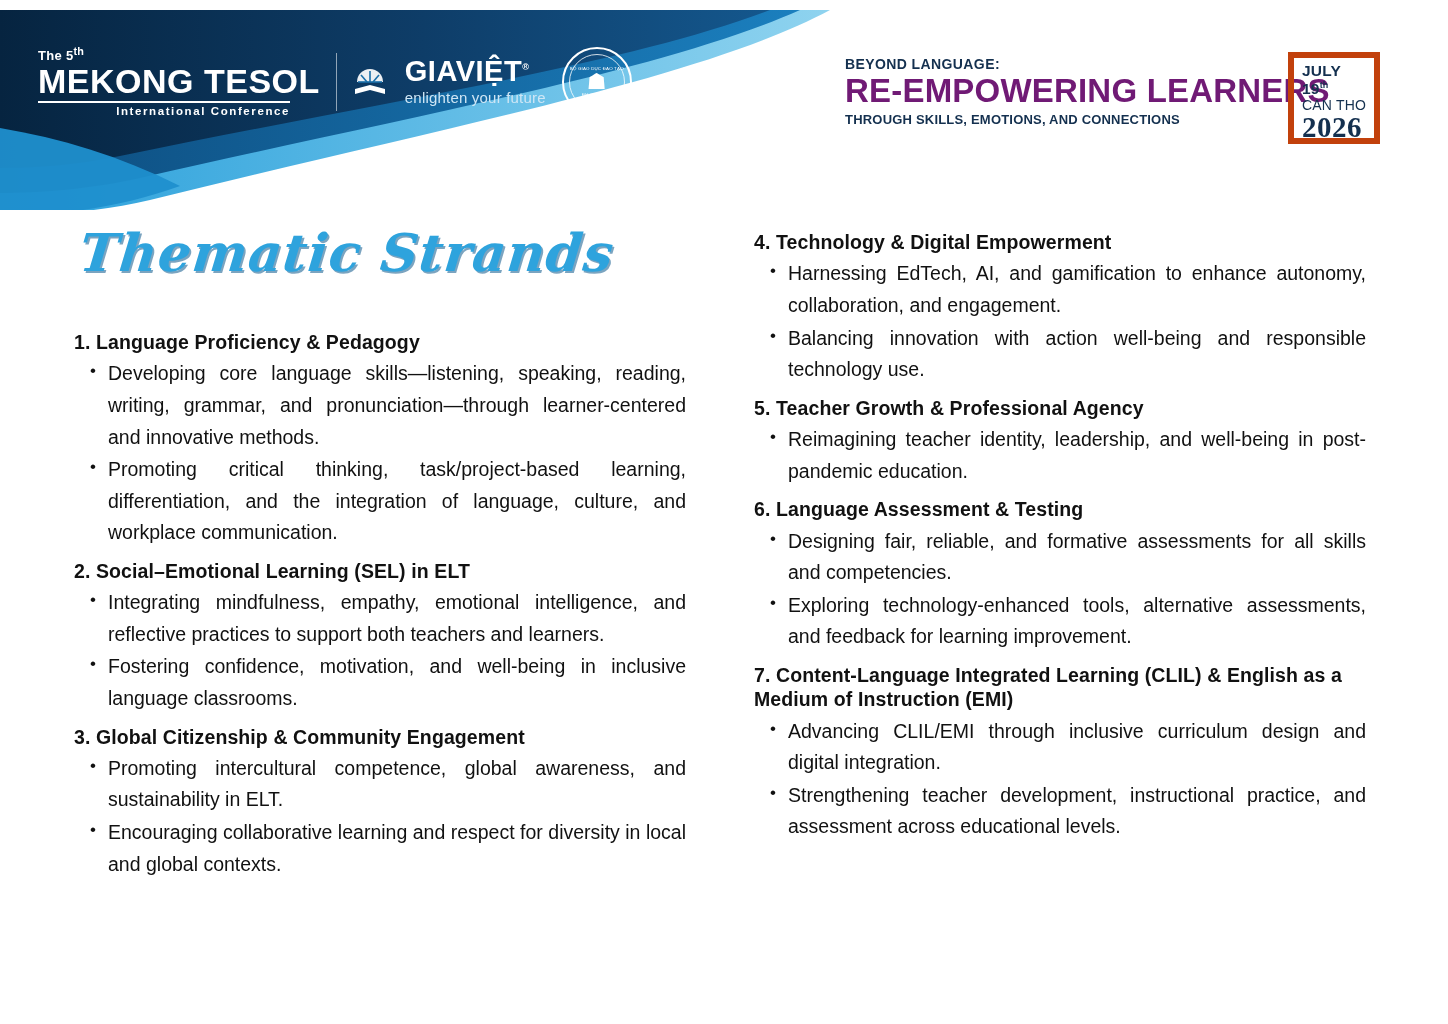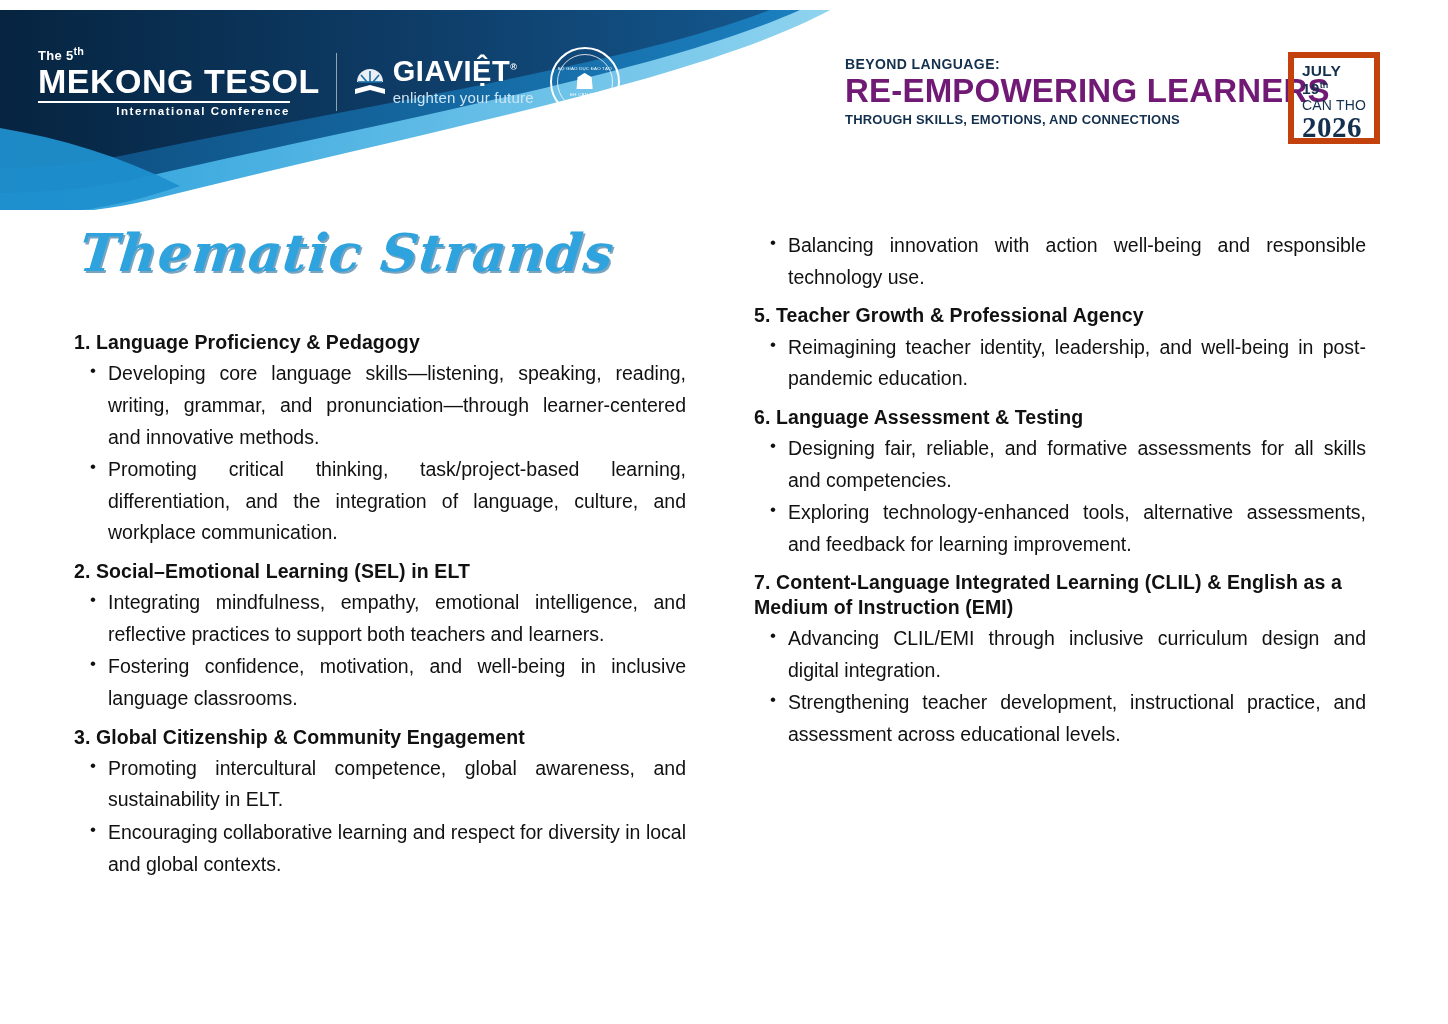--- a/index.html
+++ b/index.html
@@ -71,21 +71,21 @@
   .divider-v {
     width: 1px;
     height: 58px;
     background: rgba(255,255,255,.55);
   }
 
   .giaviet {
     color: #ffffff;
     display: flex;
     align-items: center;
-    gap: 6px;
+    gap: 18px;
   }
   .gv-mark {
     width: 34px; height: 30px;
     position: relative;
   }
   .gv-text .gv-name {
     font-size: 29px;
     font-weight: bold;
     letter-spacing: .5px;
     line-height: 1;
@@ -354,21 +354,23 @@
       <h3 class="strand-title">3. Global Citizenship &amp; Community Engagement</h3>
       <ul class="bullets">
         <li>Promoting intercultural competence, global awareness, and sustainability in ELT.</li>
         <li>Encouraging collaborative learning and respect for diversity in local and global contexts.</li>
       </ul>
     </div>
   </div>
 
   <div class="col right">
     <div class="strand">
-      <ul class="bullets">
+      <h3 class="strand-title">4. Technology &amp; Digital Empowerment</h3>
+      <ul class="bullets">
+        <li>Harnessing EdTech, AI, and gamification to enhance autonomy, collaboration, and engagement.</li>
         <li>Balancing innovation with action well-being and responsible technology use.</li>
       </ul>
     </div>
     <div class="strand">
       <h3 class="strand-title">5. Teacher Growth &amp; Professional Agency</h3>
       <ul class="bullets">
         <li>Reimagining teacher identity, leadership, and well-being in post-pandemic education.</li>
       </ul>
     </div>
     <div class="strand">

